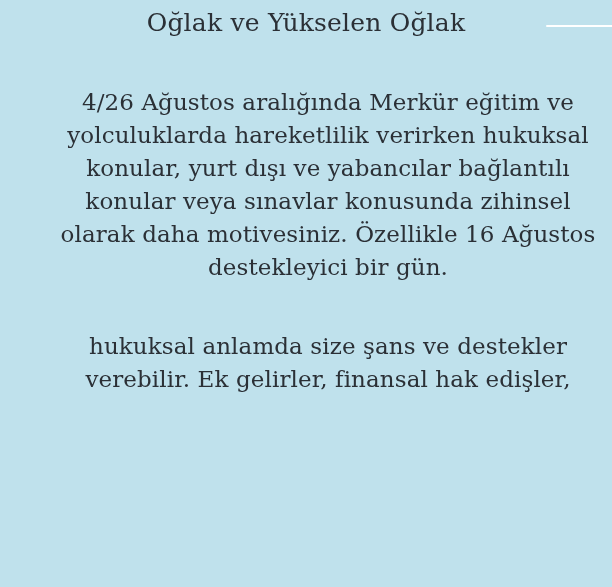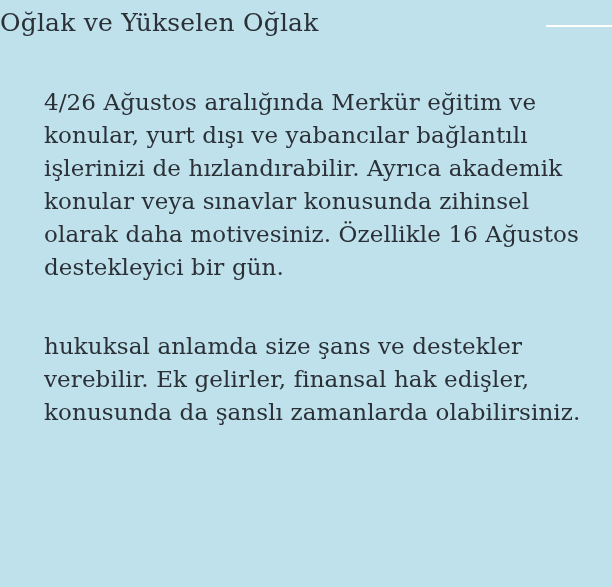--- a/index.html
+++ b/index.html
@@ -13,20 +13,21 @@
     background: #bfe1ec;
     font-family: "DejaVu Serif", "Liberation Serif", serif;
     color: #2b3036;
     position: relative;
   }
   .page {
     width: 612px;
     height: 566px;
     box-sizing: border-box;
     padding-top: 6px;
+    text-align: center;
   }
   .deco-line {
     position: absolute;
     top: 25px;
     right: 0;
     width: 66px;
     height: 2px;
     background: #ffffff;
     border-radius: 2px 0 0 2px;
   }
@@ -51,25 +52,24 @@
 </head>
 <body>
 
 <div class="page">
   <div class="deco-line"></div>
 
   <h1 class="title">Oğlak ve Yükselen Oğlak</h1>
 
   <div class="paragraph">
     <div class="line">4/26 Ağustos aralığında Merkür eğitim ve</div>
+    <div class="line">yolculuklarda hareketlilik verirken hukuksal</div>
     <div class="line">konular, yurt dışı ve yabancılar bağlantılı</div>
-    <div class="line">işlerinizi de hızlandırabilir. Ayrıca akademik</div>
     <div class="line">konular veya sınavlar konusunda zihinsel</div>
     <div class="line">olarak daha motivesiniz. Özellikle 16 Ağustos</div>
     <div class="line">destekleyici bir gün.</div>
   </div>
 
   <div class="paragraph">
     <div class="line">hukuksal anlamda size şans ve destekler</div>
     <div class="line">verebilir. Ek gelirler, finansal hak edişler,</div>
-    <div class="line">konusunda da şanslı zamanlarda olabilirsiniz.</div>
   </div>
 </div>
 
 </body></html>

